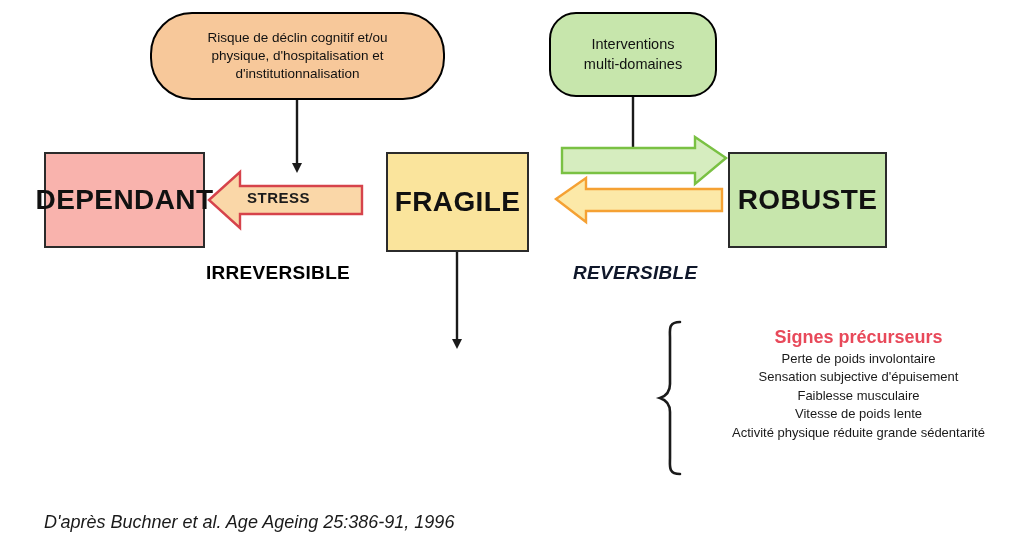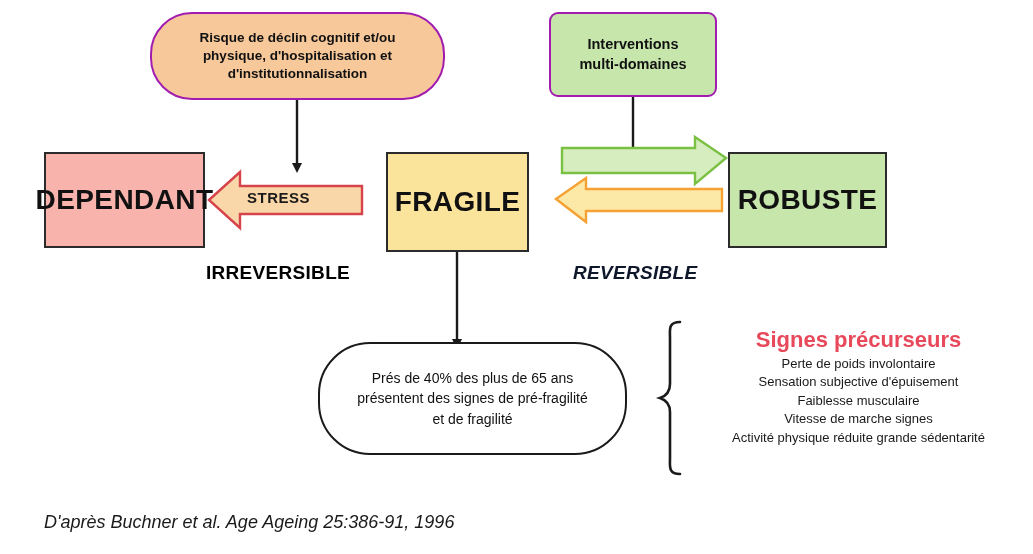--- a/index.html
+++ b/index.html
@@ -22,36 +22,36 @@
     position: absolute;
     box-sizing: border-box;
     display: flex;
     align-items: center;
     justify-content: center;
     text-align: center;
   }
 
   
   .stadium {
-    border: 2px solid #a21caf;
+    border: 2px solid #000000;
     border-radius: 42px;
-    font-weight: bold;
+    font-weight: normal;
     line-height: 1.32;
   }
   #node-risque {
     left: 150px; top: 12px; width: 295px; height: 88px;
     background: #F7C89A;
     font-size: 13.5px;
     padding: 0 16px;
   }
   #node-interventions {
     left: 549px; top: 12px; width: 168px; height: 85px;
     background: #C7E6AC;
     font-size: 14.5px;
-    border-radius: 9px;
+    border-radius: 27px;
     padding: 0 10px;
   }
 
   
   .state-box {
     border: 2px solid #2b2b2b;
     font-weight: bold;
     font-size: 28px;
     letter-spacing: 0.4px;
     align-items: center;
@@ -112,21 +112,21 @@
 
   
   #signs-block {
     position: absolute;
     left: 686px; top: 327px;
     width: 345px;
     text-align: center;
   }
   #signs-title {
     font-weight: bold;
-    font-size: 22px;
+    font-size: 18px;
     color: #E8495A;
     margin-bottom: 2px;
   }
   .sign-item {
     font-size: 13px;
     line-height: 1.42;
     color: #1a1a1a;
     white-space: nowrap;
   }
 
@@ -212,32 +212,25 @@
 
   <div class="node state-box" id="node-robuste">
     <span>ROBUSTE</span>
   </div>
 
   <div id="label-stress">STRESS</div>
 
   <div class="band-label" id="label-irreversible">IRREVERSIBLE</div>
   <div class="band-label" id="label-reversible">REVERSIBLE</div>
 
-  <div class="node" id="node-stat">
-    <span>
-      <span>Prés de 40%  des plus de 65 ans</span><br>
-      <span>présentent des signes de pré-fragilité</span><br>
-      <span>et de fragilité</span>
-    </span>
-  </div>
 
   <div id="signs-block">
     <div id="signs-title">Signes précurseurs</div>
     <div class="sign-item">Perte de poids involontaire</div>
     <div class="sign-item">Sensation subjective d'épuisement</div>
     <div class="sign-item">Faiblesse musculaire</div>
-    <div class="sign-item">Vitesse de marche signes</div>
+    <div class="sign-item">Vitesse de poids lente</div>
     <div class="sign-item">Activité physique réduite grande sédentarité</div>
   </div>
 
   <div id="citation">D'après Buchner et al. Age Ageing 25:386-91, 1996</div>
 
 </div>
 
 </body></html>

